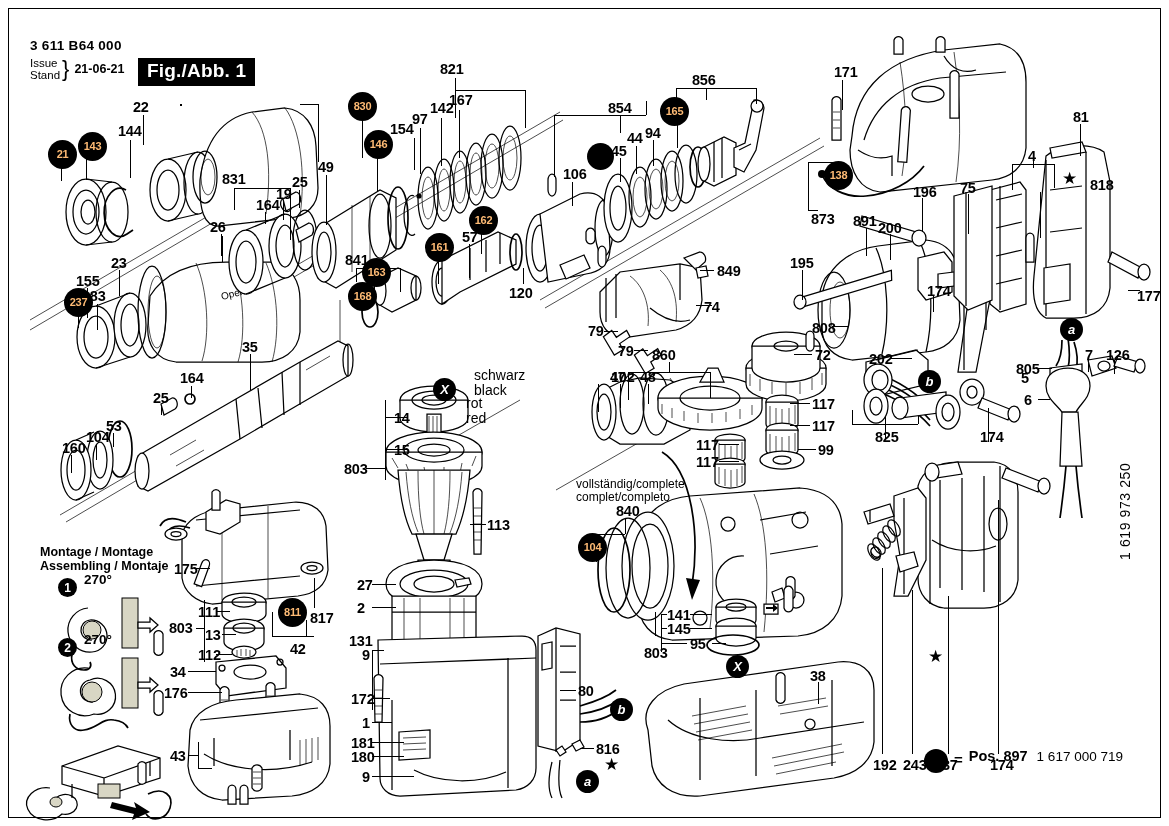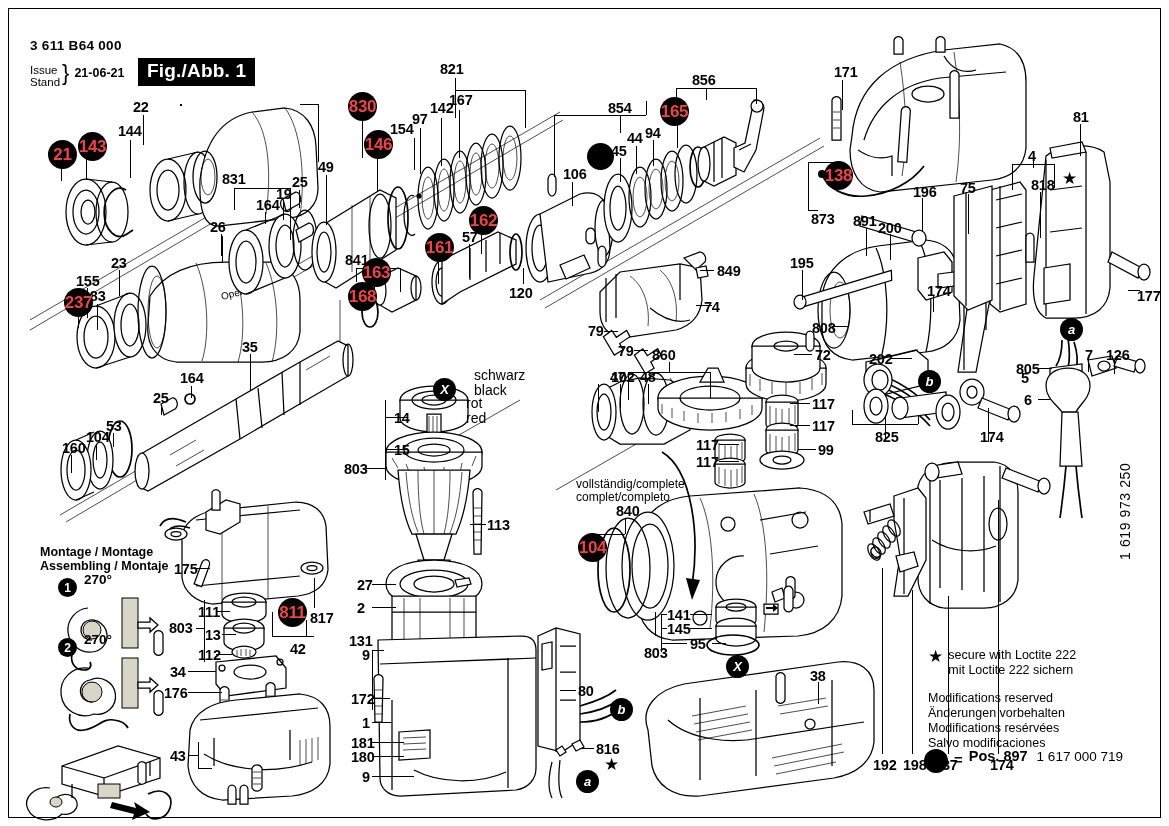--- a/index.html
+++ b/index.html
@@ -26,21 +26,21 @@
   .hdr { position: absolute; left: 30px; top: 38px; }
   .hdr-matnr {
     font-size: 13.5px; font-weight: 700; color: #000;
     letter-spacing: .3px; white-space: nowrap;
   }
   .hdr-issue {
     margin-top: 4px;
     display: flex; align-items: center; gap: 2px;
     font-size: 11.5px; font-weight: 400; color:#000;
   }
-  .hdr-issue .lines { display: flex; flex-direction: column; line-height: 1.05; margin-top: 7px; }
+  .hdr-issue .lines { display: flex; flex-direction: column; line-height: 1.05; }
   .hdr-issue .brace { font-size: 22px; line-height: 20px; margin: 0 2px 0 0; }
   .hdr-date { font-size: 12.5px; font-weight: 700; margin-left: 1px; }
   .figbox {
     position: absolute; left: 138px; top: 58px;
     background: #000; color: #fff;
     font-size: 19px; font-weight: 700;
     padding: 2px 9px 4px 9px;
     letter-spacing: .2px;
     white-space: nowrap;
   }
@@ -53,22 +53,22 @@
     color: #000;
     white-space: nowrap;
     line-height: 1;
     letter-spacing: -0.2px;
   }
   .lub {
     position: absolute;
     width: 29px; height: 29px;
     border-radius: 50%;
     background: #000;
-    color: #ef4444;
-    font-size: 17px;
+    color: #fdba74;
+    font-size: 11px;
     font-weight: 700;
     display: flex; align-items: center; justify-content: center;
     line-height: 1;
     letter-spacing: -0.3px;
   }
   .lub.dot { width: 27px; height: 27px; }
   .mark {
     position: absolute;
     width: 23px; height: 23px;
     border-radius: 50%;
@@ -1020,35 +1020,35 @@
       <div class="num" style="left: 310px; top: 611px;">817</div>
       <div class="num" style="left: 290px; top: 642px;">42</div>
       <div class="num" style="left: 834px; top: 65px;">171</div>
       <div class="num" style="left: 811px; top: 212px;">873</div>
       <div class="num" style="left: 853px; top: 214px;">891</div>
       <div class="num" style="left: 878px; top: 221px;">200</div>
       <div class="num" style="left: 790px; top: 256px;">195</div>
       <div class="num" style="left: 913px; top: 185px;">196</div>
       <div class="num" style="left: 960px; top: 181px;">75</div>
       <div class="num" style="left: 1028px; top: 149px;">4</div>
-      <div class="num" style="left: 1031px; top: 178px;">818</div>
+      <div class="num" style="left: 1090px; top: 178px;">818</div>
       <div class="num" style="left: 1073px; top: 110px;">81</div>
       <div class="num" style="left: 1137px; top: 289px;">177</div>
       <div class="num" style="left: 927px; top: 284px;">174</div>
       <div class="num" style="left: 812px; top: 321px;">808</div>
       <div class="num" style="left: 869px; top: 352px;">202</div>
       <div class="num" style="left: 875px; top: 430px;">825</div>
       <div class="num" style="left: 980px; top: 430px;">174</div>
       <div class="num" style="left: 1016px; top: 362px;">805</div>
       <div class="num" style="left: 1021px; top: 371px;">5</div>
       <div class="num" style="left: 1024px; top: 393px;">6</div>
       <div class="num" style="left: 1085px; top: 348px;">7</div>
       <div class="num" style="left: 1106px; top: 348px;">126</div>
       <div class="num" style="left: 873px; top: 758px;">192</div>
-      <div class="num" style="left: 903px; top: 758px;">198</div>
+      <div class="num" style="left: 903px; top: 758px;">243</div>
       <div class="num" style="left: 942px; top: 758px;">37</div>
       <div class="num" style="left: 990px; top: 758px;">174</div>
     </div>
 
   <div id="lubs">
       <div class="lub" style="left: 48px; top: 140px;">21</div>
       <div class="lub" style="left: 78px; top: 132px;">143</div>
       <div class="lub" style="left: 64px; top: 288px;">237</div>
       <div class="lub" style="left: 348px; top: 92px;">830</div>
       <div class="lub" style="left: 364px; top: 130px;">146</div>
@@ -1082,27 +1082,21 @@
   <div class="instr-title" style="left:40px; top:545px;">Montage / Montage
 Assembling / Montaje</div>
   <div class="step-badge" style="left:58px; top:578px;">1</div>
   <div class="deg" style="left:84px; top:572px;">270°</div>
   <div class="step-badge" style="left:58px; top:638px;">2</div>
   <div class="deg" style="left:84px; top:632px;">270°</div>
 
   <div class="legend">
     <div class="legend-row">
       <span class="star" style="position:static;">★</span>
-      <span class="legend-txt">secure with Loctite 222
-mit Loctite 222 sichern</span>
     </div>
-    <div class="legend-txt legend-blk">Modifications reserved
-Änderungen vorbehalten
-Modifications resérvées
-Salvo modificaciones</div>
   </div>
 
   <div class="pos-row">
     <span class="pos-dot"></span>
     <span class="pos-eq">=</span>
     <span>
       <span style="display:flex; align-items:baseline;">
         <span class="pos-main">Pos.  897</span>
         <span class="pos-code">1 617 000 719</span>
       </span>

